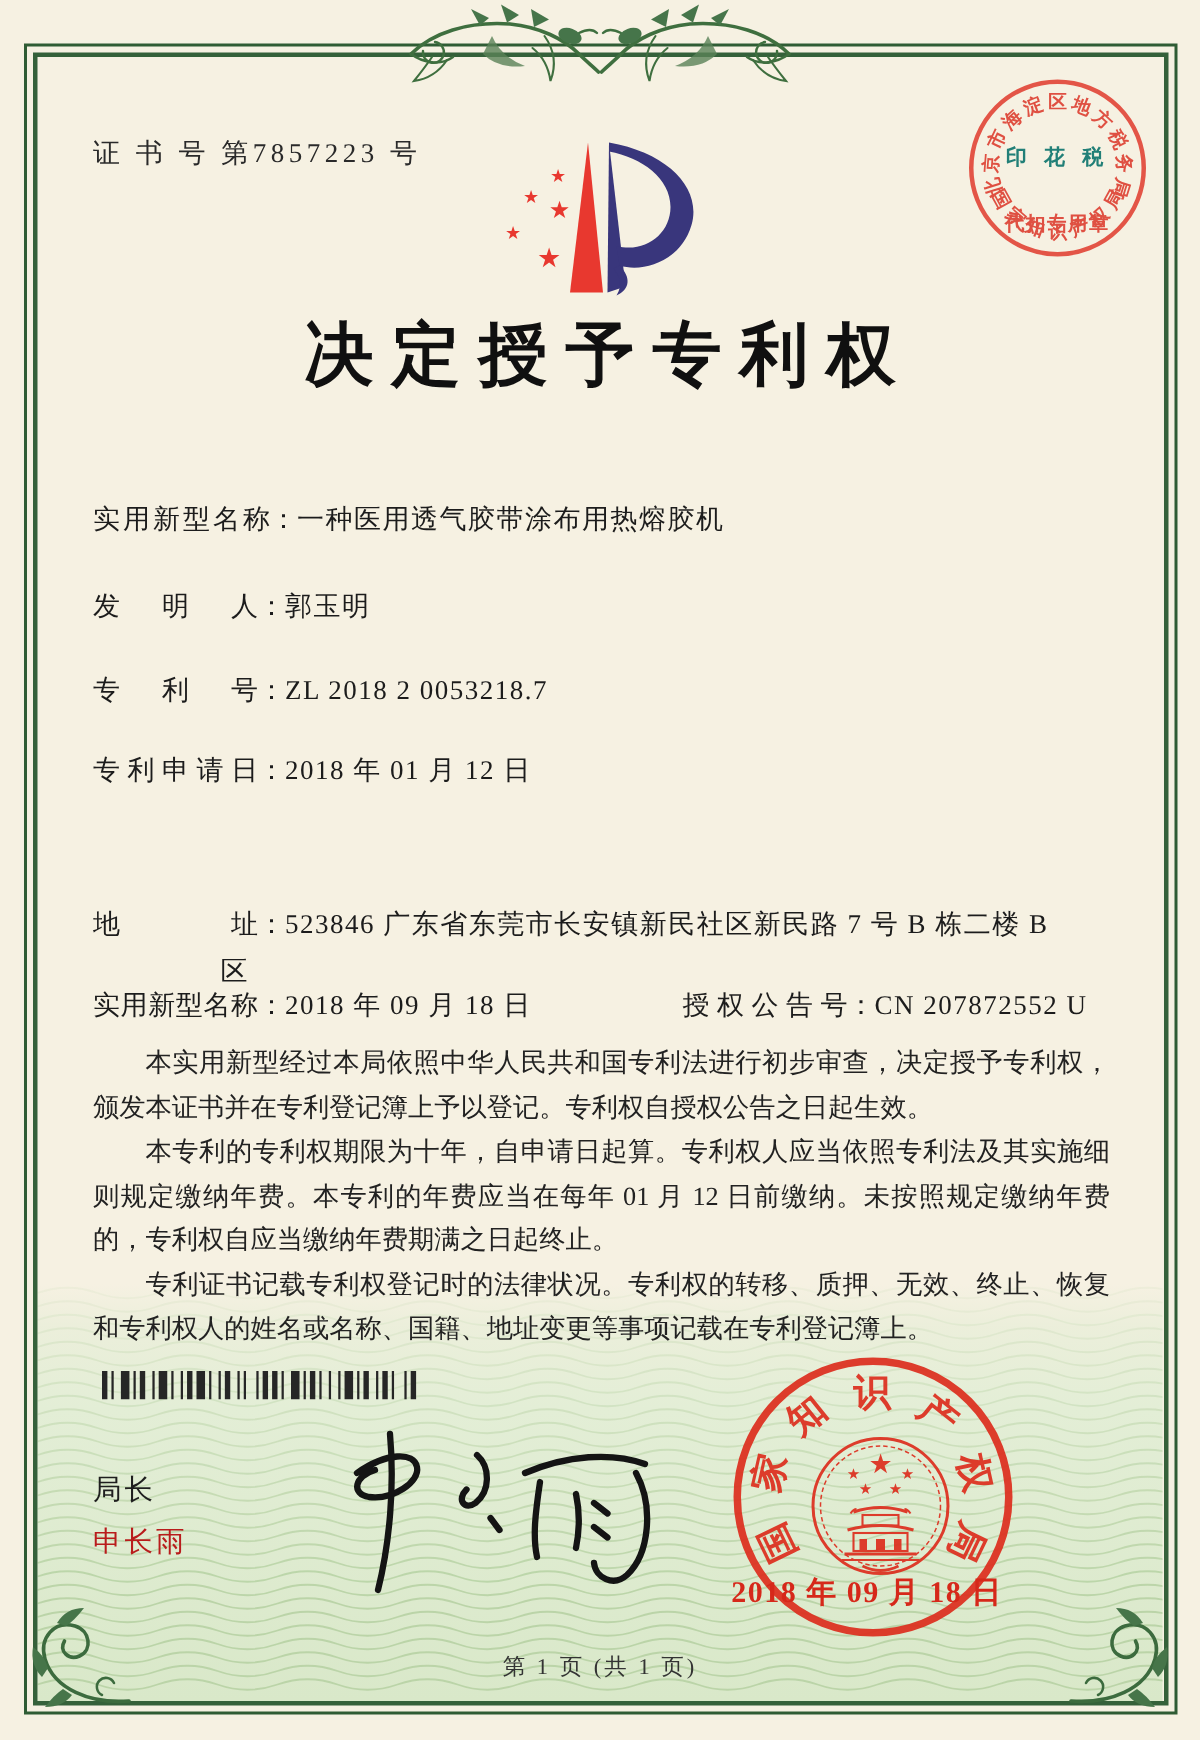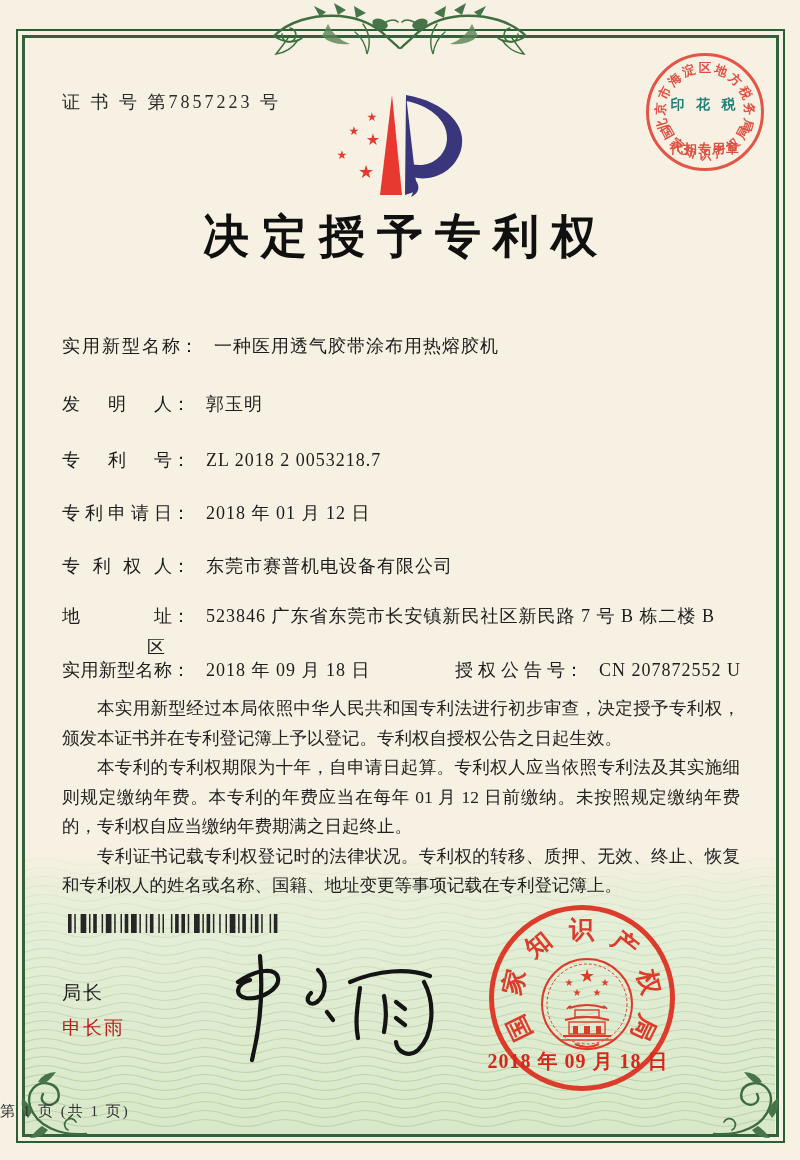--- a/index.html
+++ b/index.html
@@ -32,42 +32,42 @@
             border-radius:50%;box-sizing:border-box;opacity:.92;}
   .ts-l1{position:absolute;left:0;top:40px;width:100%;text-align:center;font-size:14px;letter-spacing:4px;color:#0f766e;font-weight:bold;}
   .ts-l2{position:absolute;left:0;top:60px;width:100%;text-align:center;font-size:13px;letter-spacing:1px;color:#de4335;font-weight:bold;margin-top:24px;}
 
   .ringchar{position:absolute;line-height:1;font-family:"Liberation Serif","DejaVu Serif",serif;}
 
   
   .row{position:absolute;left:62px;font-size:18px;color:#1c1c1c;white-space:nowrap;}
   .flabel{display:inline-block;width:110px;text-align:justify;text-align-last:justify;vertical-align:top;}
   .colon{display:inline-block;}
-  .fval{margin-left:16px;letter-spacing:1px;font-family:Liberation Serif, serif;}
+  .fval{margin-left:0;letter-spacing:1px;font-family:Liberation Serif, serif;}
   .addr2{margin-left:85px;margin-top:7px;letter-spacing:1px;}
   .pair2{position:absolute;left:393px;top:0;}
 
   
   .paras{position:absolute;left:62px;top:694px;width:678px;font-size:17.5px;color:#222;
          text-align:justify;line-height:29.5px;}
   .paras p{margin:0;text-indent:2em;}
 
   
   .barcode{position:absolute;left:68px;top:914px;}
   .signer-title{position:absolute;left:62px;top:980px;font-size:19px;color:#1e1e1e;letter-spacing:2px;}
   .signer-name{position:absolute;left:62px;top:1015px;font-size:19px;color:#b91c1c;letter-spacing:2px;font-family:Liberation Mono, monospace;}
   .signature{position:absolute;left:200px;top:950px;}
 
   .main-seal{position:absolute;left:489px;top:905px;width:186px;height:186px;border:5.5px solid #dd2f1f;
              border-radius:50%;box-sizing:border-box;opacity:.93;}
   .emblem{position:absolute;left:45px;top:42px;}
   .seal-date{position:absolute;left:487px;top:1048px;width:182px;text-align:center;
              font-size:20px;color:#d6281a;letter-spacing:1px;font-weight:bold;}
 
-  .footer{position:absolute;left:0;top:1102px;width:800px;text-align:left;font-size:15px;
+  .footer{position:absolute;left:0;top:1102px;width:800px;text-align:center;font-size:15px;
           color:#333;letter-spacing:2px;}
 </style>
 </head>
 <body>
 
 <div class="cert">
 
   <div class="waves">
     <svg id="wavesvg" width="750" height="278" viewBox="0 0 750 278">
         <path d="M0 6 q20 -7 40 0 t40 0 t40 0 t40 0 t40 0 t40 0 t40 0 t40 0 t40 0 t40 0 t40 0 t40 0 t40 0 t40 0 t40 0 t40 0 t40 0 t40 0 t40 0 " fill="none" stroke="#b7d2a4" stroke-width="1.2" opacity="0.12"></path>
@@ -187,23 +187,20 @@
     <span class="flabel" style="width:118px">实用新型名称</span><span class="colon">：</span><span class="fval">一种医用透气胶带涂布用热熔胶机</span>
   </div>
   <div class="row" style="top:392px">
     <span class="flabel">发明人</span><span class="colon">：</span><span class="fval">郭玉明</span>
   </div>
   <div class="row" style="top:448px">
     <span class="flabel">专利号</span><span class="colon">：</span><span class="fval">ZL 2018 2 0053218.7</span>
   </div>
   <div class="row" style="top:501px">
     <span class="flabel">专利申请日</span><span class="colon">：</span><span class="fval">2018 年 01 月 12 日</span>
-  </div>
-  <div class="row" style="top:554px">
-    <span class="flabel">专利权人</span><span class="colon">：</span><span class="fval">东莞市赛普机电设备有限公司</span>
   </div>
   <div class="row" style="top:604px">
     <span class="flabel">地址</span><span class="colon">：</span><span class="fval">523846 广东省东莞市长安镇新民社区新民路 7 号 B 栋二楼 B</span>
     <div class="addr2">区</div>
   </div>
   <div class="row" style="top:658px">
     <span class="flabel">实用新型名称</span><span class="colon">：</span><span class="fval">2018 年 09 月 18 日</span>
     <span class="pair2">
       <span class="flabel">授权公告号</span><span class="colon">：</span><span class="fval">CN 207872552 U</span>
     </span>

